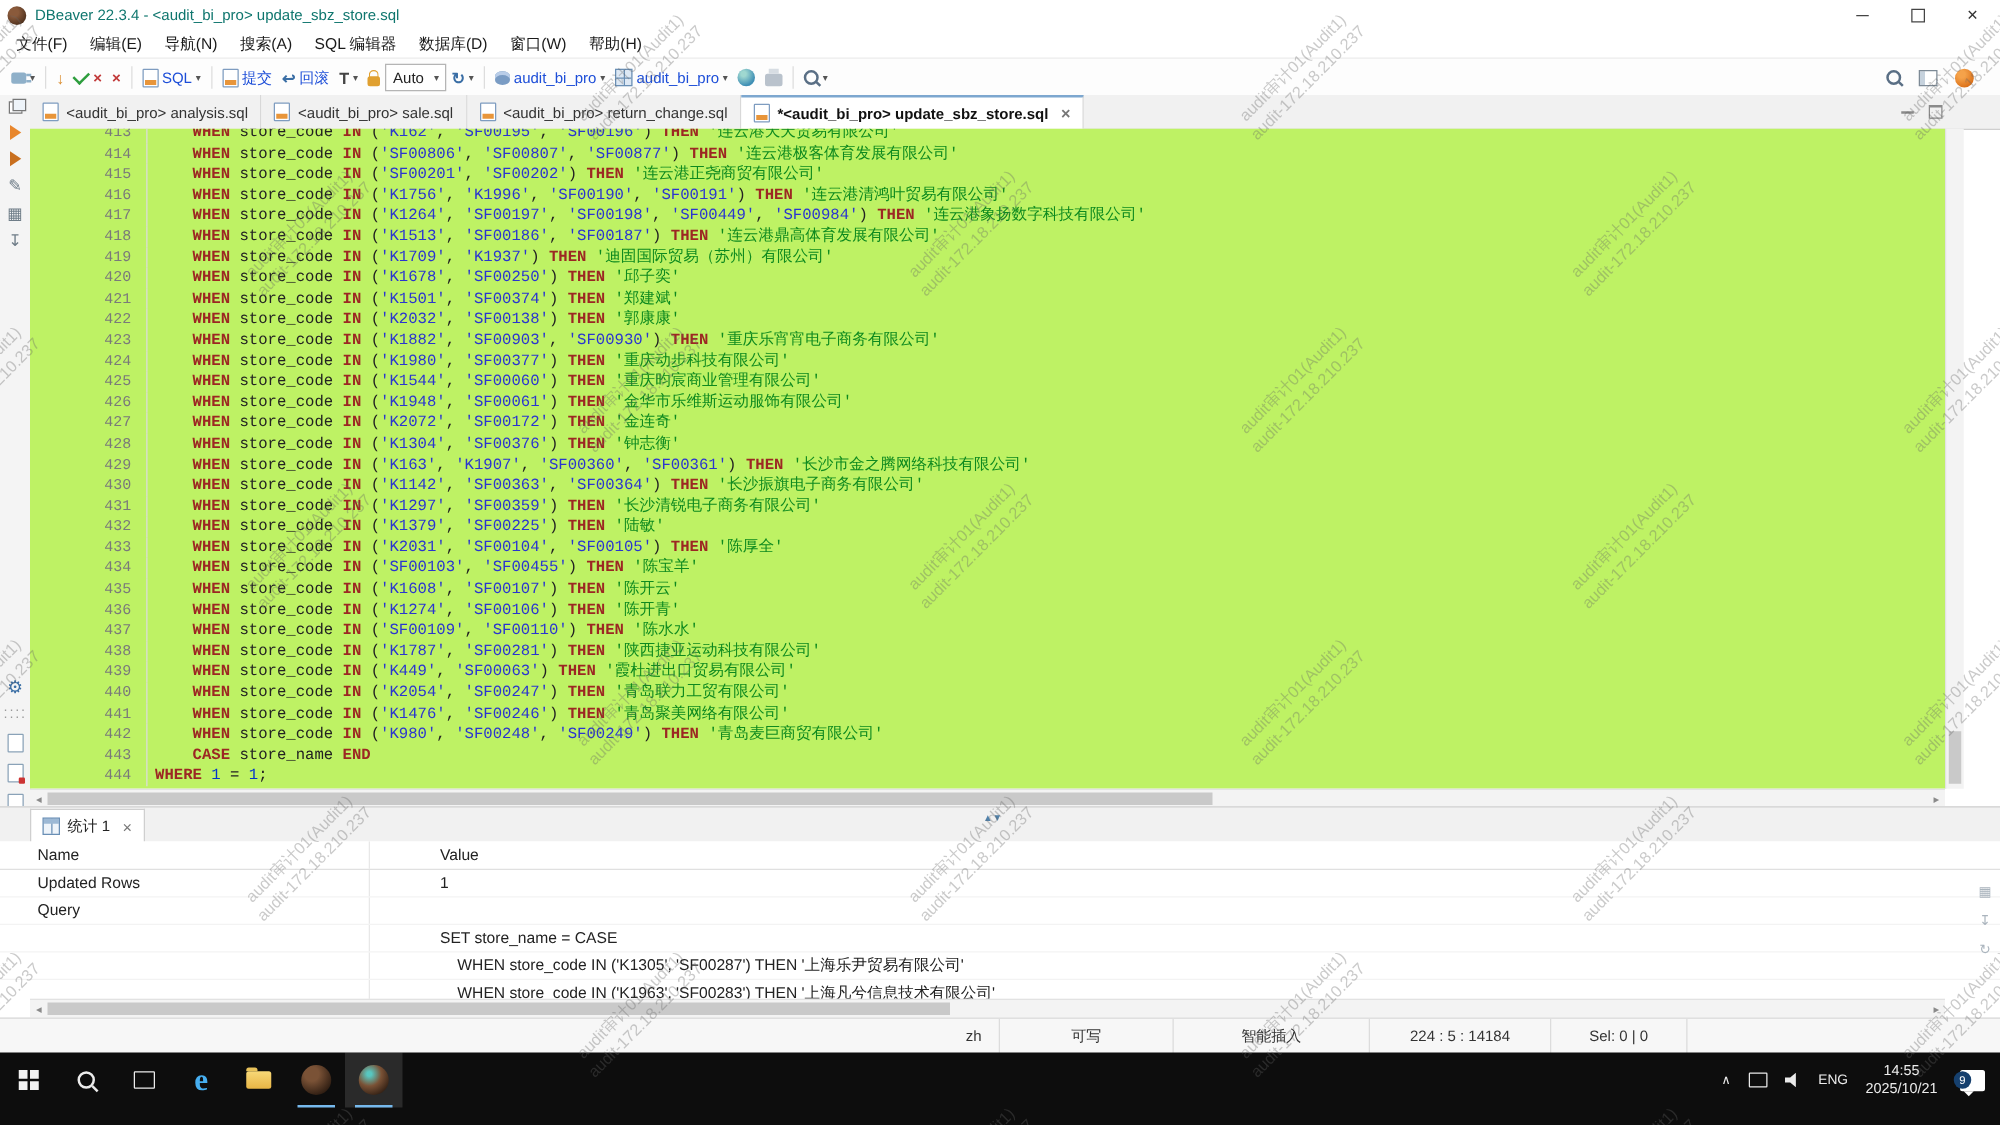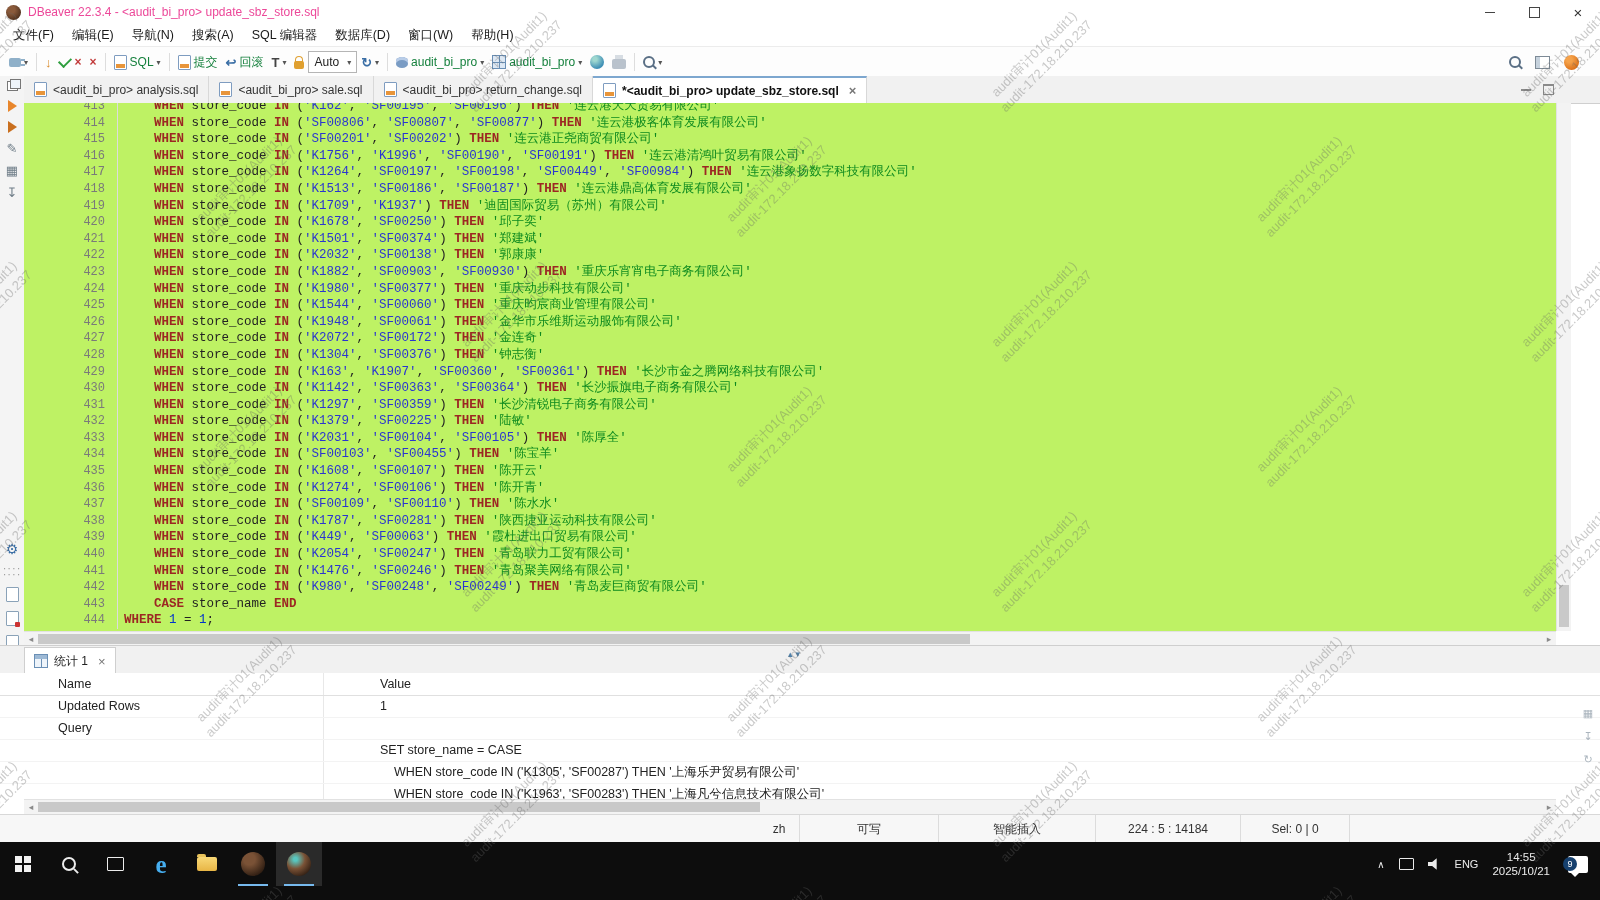--- a/index.html
+++ b/index.html
@@ -2,39 +2,39 @@
 <html><head>
 <meta charset="utf-8">
 <style>
   html,body{margin:0;padding:0;background:#fff;}
   #screen{position:relative;width:1600px;height:900px;background:#fff;overflow:hidden;
           font-family:"Liberation Sans",sans-serif;font-size:12.5px;color:#222;}
 
   
   .titlebar{position:absolute;top:0;left:0;right:0;height:24px;display:flex;align-items:center;padding-left:6px;background:#fff;}
   .app-icon{width:15px;height:15px;border-radius:50%;background:radial-gradient(circle at 35% 32%,#8a5a3b 25%,#4a2e1c 80%);margin-right:7px;flex:none;}
-  .title-text{font-size:12px;color:#ec4899;white-space:nowrap;}
+  .title-text{font-size:12px;color:#0f766e;white-space:nowrap;}
   .win-controls{margin-left:auto;display:flex;height:100%;}
   .win-btn{width:44px;height:100%;display:flex;align-items:center;justify-content:center;color:#444;}
   .glyph-min{width:10px;height:1px;background:#444;}
   .glyph-max{width:9px;height:9px;border:1px solid #444;}
   .glyph-close{font-size:15px;line-height:1;color:#333;}
 
   
   .menubar{position:absolute;top:24px;left:0;right:0;height:22px;display:flex;align-items:center;padding-left:4px;background:#fff;}
   .menu-item{padding:0 9px;font-size:12.5px;color:#1a1a1a;white-space:nowrap;}
 
   
   .toolbar{position:absolute;top:46px;left:0;right:0;height:30px;display:flex;align-items:center;padding:0 5px;
            border-top:1px solid #ececec;border-bottom:1px solid #dcdcdc;background:#fdfdfd;}
   .tbtn{height:24px;display:flex;align-items:center;padding:0 4px;gap:3px;border-radius:2px;}
   .tsep{width:1px;height:18px;background:#ddd;margin:0 4px;flex:none;}
   .caret{font-size:8px;color:#555;}
   .caret::before{content:"▾";}
-  .tlabel{font-size:12px;color:#15803d;white-space:nowrap;}
+  .tlabel{font-size:12px;color:#1d4ed8;white-space:nowrap;}
   .gly{font-size:13px;font-weight:bold;line-height:1;}
   .amber{color:#d98a2b;}
   .redx{color:#c23b3b;font-weight:bold;font-size:12px;}
   .blue{color:#3a6ea5;}
   .green-check{width:6px;height:10px;border-right:2px solid #2e9e3e;border-bottom:2px solid #2e9e3e;transform:rotate(45deg);margin:0 3px 3px 1px;}
   .ic-plug{width:12px;height:9px;background:#8fb0c9;border-radius:2px;position:relative;}
   .ic-plug::before{content:"";position:absolute;right:-4px;top:1px;width:4px;height:2px;background:#8fb0c9;}
   .ic-plug::after{content:"";position:absolute;right:-4px;bottom:1px;width:4px;height:2px;background:#8fb0c9;}
   .ic-sqlpage{width:11px;height:13px;background:#fff;border:1px solid #7e9cc0;border-radius:1px;position:relative;}
   .ic-sqlpage::after{content:"";position:absolute;left:1px;right:1px;bottom:1px;height:4px;background:#e8953a;}
@@ -99,21 +99,21 @@
 
   
   .panel{position:absolute;top:645px;left:0;right:0;height:169px;background:#fff;}
   .panel-tabstrip{height:28px;background:#f1f1f1;border-top:1px solid #cfcfcf;border-bottom:1px solid #d9d9d9;display:flex;align-items:flex-end;padding-left:24px;position:relative;}
   .ptab{height:26px;background:#fff;border:1px solid #cfcfcf;border-bottom:none;display:flex;align-items:center;gap:6px;padding:0 9px;font-size:12px;}
   .stat-grid-icon{width:12px;height:12px;border:1px solid #6a8fb5;
     background:linear-gradient(#9db9d5,#9db9d5) 0 0/100% 4px no-repeat,
                linear-gradient(#6a8fb5,#6a8fb5) 50% 0/1px 100% no-repeat,#eef4fa;}
   .sash-grip{position:absolute;left:788px;top:3px;color:#4f81ab;font-size:9px;letter-spacing:3px;}
   .results{position:absolute;top:28px;left:0;right:0;bottom:14px;overflow:hidden;background:#fff;}
-  .r-row{display:flex;height:21px;line-height:21px;border-bottom:1px solid #f3f3f3;padding-left:28px;}
+  .r-row{display:flex;height:21px;line-height:21px;border-bottom:1px solid #f3f3f3;}
   .r-row.header{height:22px;line-height:22px;border-bottom:1px solid #e0e0e0;color:#222;}
   .r-name{flex:none;width:265px;padding-left:30px;border-right:1px solid #e8e8e8;white-space:pre;overflow:hidden;}
   .r-value{flex:1;padding-left:8px;white-space:pre;overflow:hidden;margin-left:48px;}
   .panel-right-rail{position:absolute;top:34px;right:2px;width:20px;display:flex;flex-direction:column;gap:10px;align-items:center;color:#aab4bd;font-size:11px;}
   .phscroll{position:absolute;bottom:0;left:24px;right:44px;height:14px;background:#f3f3f3;border-top:1px solid #e2e2e2;display:flex;align-items:center;}
 
   
   .statusbar{position:absolute;top:814px;left:0;right:0;height:28px;background:#f7f7f7;border-top:1px solid #d8d8d8;display:flex;align-items:stretch;font-size:12px;color:#333;}
   .sb-spacer{flex:1;}
   .sb-seg{display:flex;align-items:center;justify-content:center;border-right:1px solid #dcdcdc;white-space:nowrap;padding:0 4px;}

